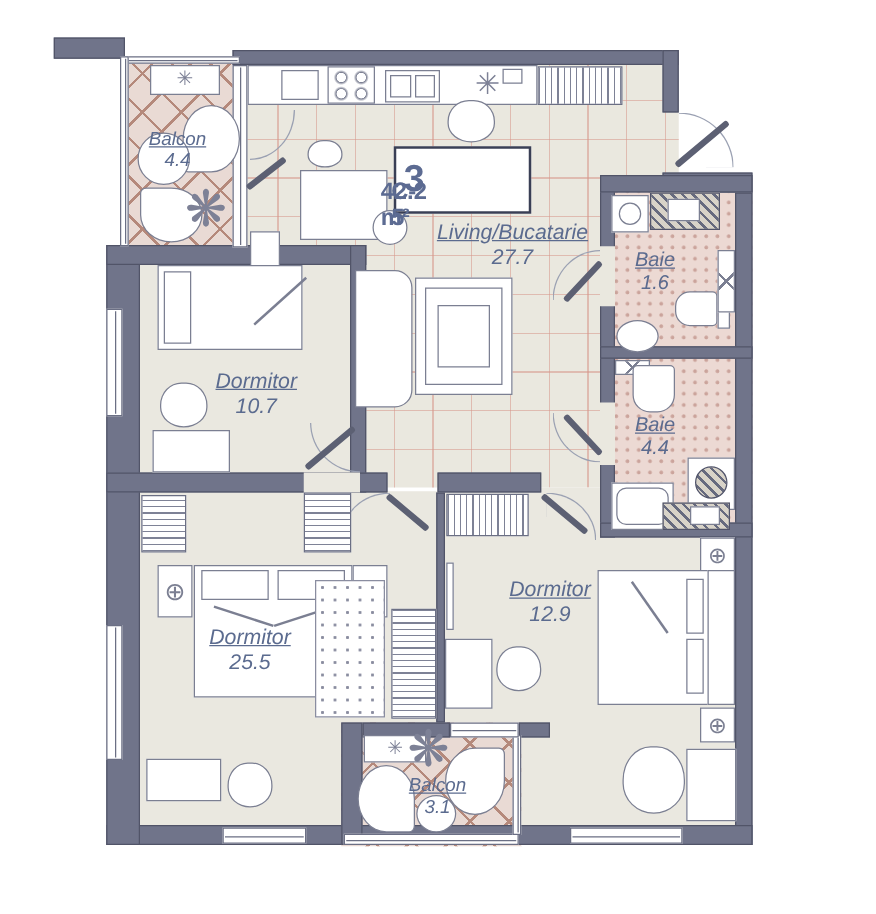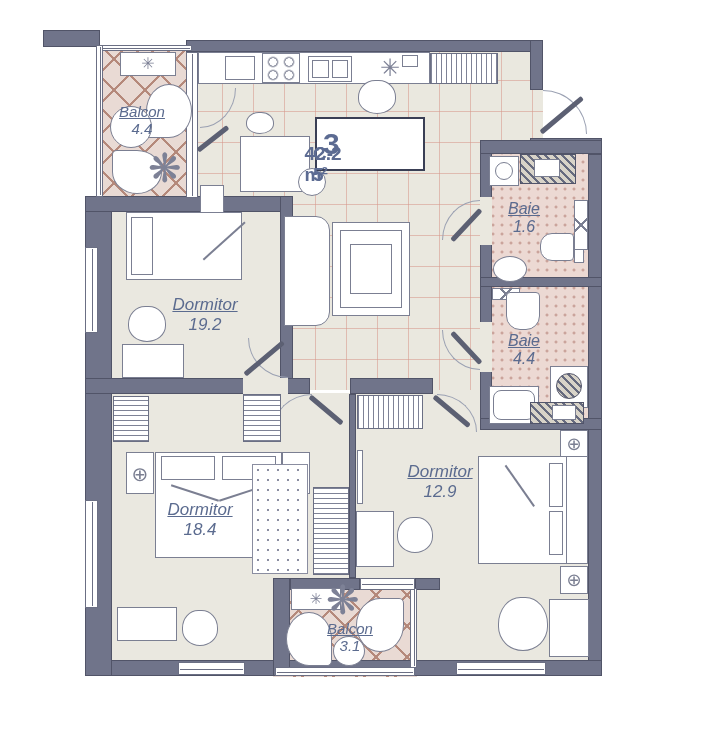--- a/index.html
+++ b/index.html
@@ -221,39 +221,43 @@
   <div class="furn round" style="left:110px;top:106px;width:42px;height:42px;"></div>
   <div class="furn blob" style="left:112px;top:150px;width:50px;height:44px;border-radius:10% 50% 50% 50%;"></div>
   <div class="glyph" style="left:148px;top:148px;font-size:40px;">❋</div>
 
   <div class="furn" style="left:291px;top:588px;width:50px;height:22px;font-size:15px;text-align:center;line-height:20px;color:#7d8196;">✳</div>
   <div class="glyph" style="left:326px;top:580px;font-size:40px;">❋</div>
   <div class="furn blob" style="left:286px;top:612px;width:46px;height:54px;border-radius:50% 50% 10% 50%;"></div>
   <div class="furn blob" style="left:356px;top:598px;width:48px;height:54px;border-radius:50% 10% 50% 50%;"></div>
   <div class="furn round" style="left:333px;top:636px;width:32px;height:30px;"></div>
 
+  <div class="rlabel" style="left:330px;top:176px;width:160px;font-size:17px;">
+    <span class="rname" style="position:static;">Living/Bucatarie</span><br>
+    <span style="position:static;">27.7</span>
+  </div>
   <div class="rlabel" style="left:92px;top:103px;width:100px;font-size:15px;">
     <span class="rname" style="position:static;">Balcon</span><br>
     <span style="position:static;">4.4</span>
   </div>
   <div class="rlabel" style="left:494px;top:200px;width:60px;font-size:16px;">
     <span class="rname" style="position:static;">Baie</span><br>
     <span style="position:static;">1.6</span>
   </div>
   <div class="rlabel" style="left:494px;top:332px;width:60px;font-size:16px;">
     <span class="rname" style="position:static;">Baie</span><br>
     <span style="position:static;">4.4</span>
   </div>
   <div class="rlabel" style="left:150px;top:295px;width:110px;font-size:17px;">
     <span class="rname" style="position:static;">Dormitor</span><br>
-    <span style="position:static;">19.2</span>
+    <span style="position:static;">10.7</span>
   </div>
   <div class="rlabel" style="left:145px;top:500px;width:110px;font-size:17px;">
     <span class="rname" style="position:static;">Dormitor</span><br>
-    <span style="position:static;">18.4</span>
+    <span style="position:static;">25.5</span>
   </div>
   <div class="rlabel" style="left:385px;top:462px;width:110px;font-size:17px;">
     <span class="rname" style="position:static;">Dormitor</span><br>
     <span style="position:static;">12.9</span>
   </div>
   <div class="rlabel" style="left:310px;top:620px;width:80px;font-size:15px;">
     <span class="rname" style="position:static;">Balcon</span><br>
     <span style="position:static;">3.1</span>
   </div>
 

